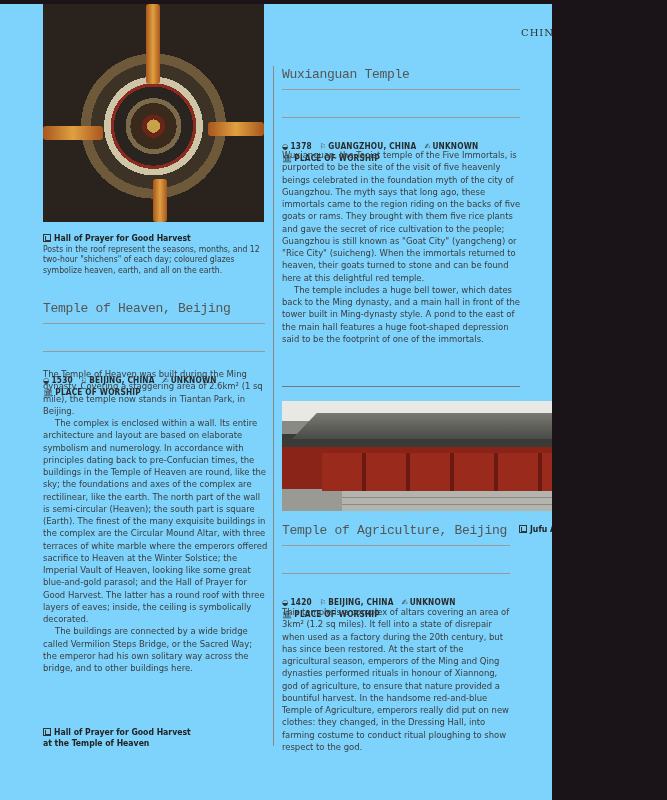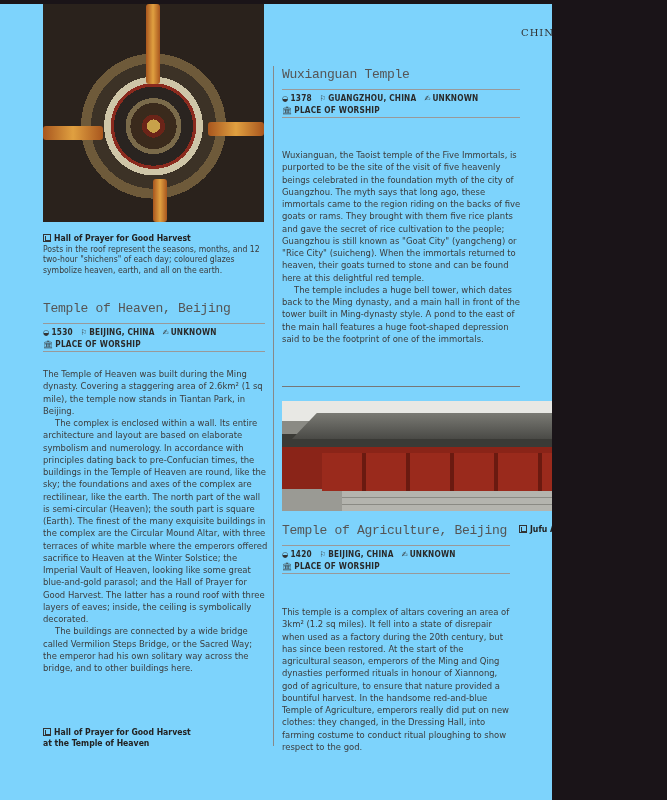--- a/index.html
+++ b/index.html
@@ -38,21 +38,21 @@
 
   
   .caption { position: absolute; font-size: 8.6px; line-height: 10.6px; color: #3a3a3a; }
   .caption .cap-title { font-weight: bold; color: #222; display: block; }
   .cap-icon { display: inline-block; width: 8px; height: 8px; border: 1px solid #333; margin-right: 3px; vertical-align: -1px; position: relative; }
   .cap-icon::after { content: ""; position: absolute; left: 1px; top: 1px; width: 4px; height: 4px; border-left: 1px solid #333; border-bottom: 1px solid #333; }
 
   
   .entry-title { position: absolute; font-family: Liberation Mono, monospace; font-weight: 300; font-size: 13px; color: #555; letter-spacing: -0.3px; white-space: nowrap; }
   .rule { position: absolute; height: 1px; background: #999; }
-  .meta { position: absolute; font-size: 8.2px; font-weight: bold; color: #2a2a2a; line-height: 10.5px; letter-spacing: 0.2px; white-space: nowrap; }
+  .meta { position: absolute; font-size: 8.2px; font-weight: bold; color: #2a2a2a; line-height: 10.5px; letter-spacing: 0.2px; white-space: nowrap; margin-top: 48px; }
   .meta .ico { display: inline-block; font-weight: normal; font-size: 8px; color: #333; margin-right: 2px; }
   .meta .sp { display: inline-block; width: 5px; }
 
   .body-text { position: absolute; font-size: 9.4px; line-height: 12.25px; color: #3c3c3c; margin-top: 22px; }
   .body-text p { margin: 0; }
   .body-text p + p { text-indent: 12px; }
 
   .col-rule { position: absolute; left: 273px; width: 1px; background: #888; }
 </style>
 </head>

